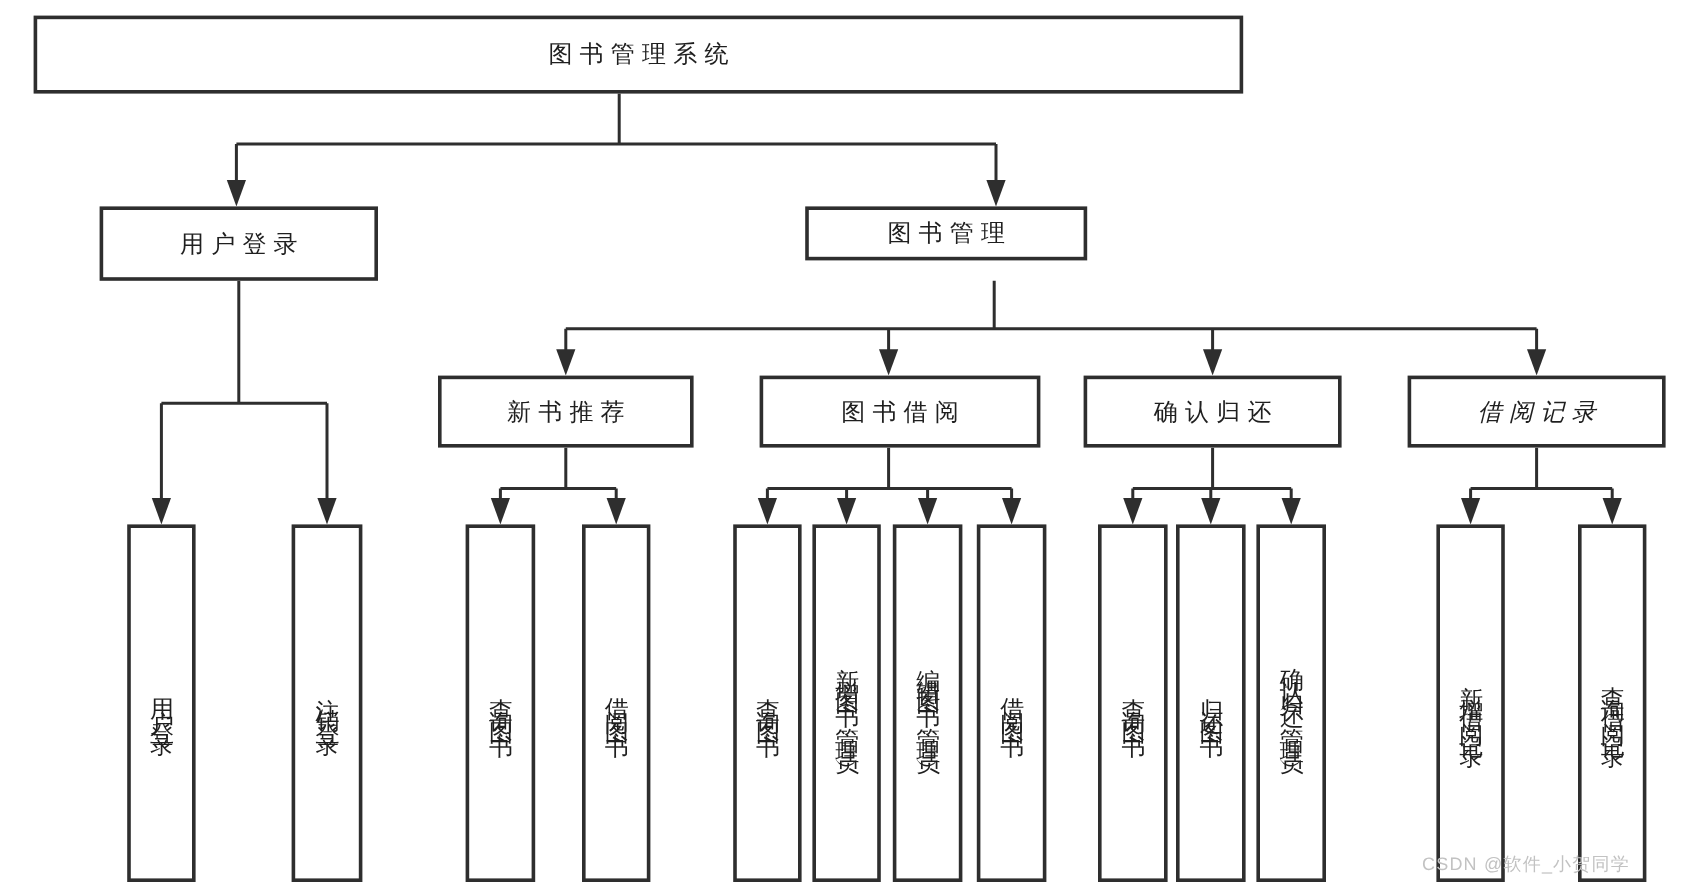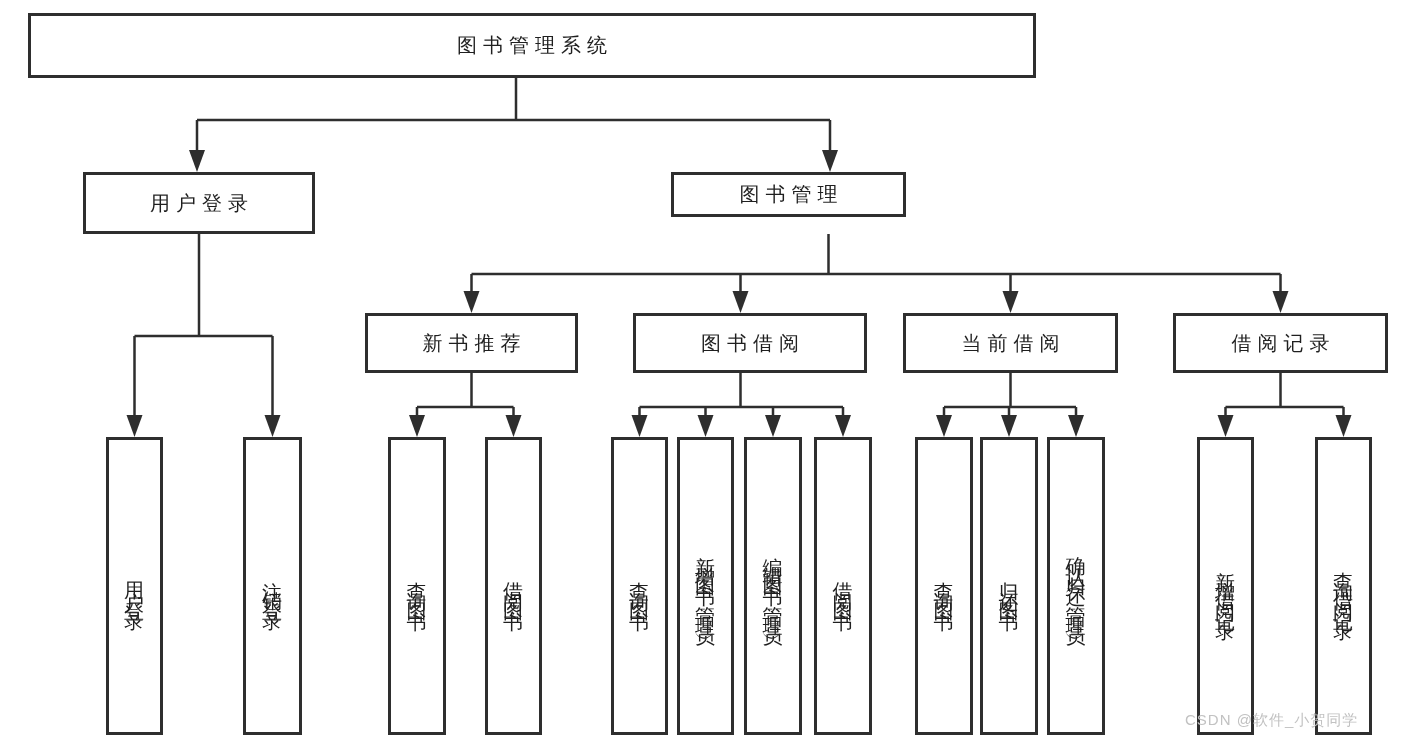--- a/index.html
+++ b/index.html
@@ -41,21 +41,21 @@
     text-orientation:mixed;
     letter-spacing:10px;
     line-height:1;
   }
   .root-box{left:28px;top:13px;width:1008px;height:65px;}
   .b-user{left:83px;top:172px;width:232px;height:62px;}
   .b-book{left:671px;top:172px;width:235px;height:45px;}
   .g-newrec{left:365px;top:313px;width:213px;height:60px;}
   .g-borrow{left:633px;top:313px;width:234px;height:60px;}
   .g-current{left:903px;top:313px;width:215px;height:60px;}
-  .g-records{left:1173px;top:313px;width:215px;height:60px;}
+  .g-records{left:1173px;top:313px;width:215px;height:60px;font-style:italic;}
   .leaf{top:437px;height:298px;}
   .lf1{left:106px;width:57px;}
   .lf2{left:243px;width:59px;}
   .lf3{left:388px;width:58px;}
   .lf4{left:485px;width:57px;}
   .lf5{left:611px;width:57px;}
   .lf6{left:677px;width:57px;}
   .lf7{left:744px;width:58px;}
   .lf8{left:814px;width:58px;}
   .lf9{left:915px;width:58px;}
@@ -108,21 +108,21 @@
     </g>
   </svg>
 
   <div class="node node-h root-box">图书管理系统</div>
 
   <div class="node node-h b-user">用户登录</div>
   <div class="node node-h b-book">图书管理</div>
 
   <div class="node node-h g-newrec">新书推荐</div>
   <div class="node node-h g-borrow">图书借阅</div>
-  <div class="node node-h g-current">当前借阅</div>
+  <div class="node node-h g-current">确认归还</div>
   <div class="node node-h g-records">借阅记录</div>
 
   <div class="node node-v leaf lf1">用户登录</div>
   <div class="node node-v leaf lf2">注销登录</div>
 
   <div class="node node-v leaf lf3">查询图书</div>
   <div class="node node-v leaf lf4">借阅图书</div>
 
   <div class="node node-v leaf lf5">查询图书</div>
   <div class="node node-v leaf lf6">新增图书（管理员）</div>

